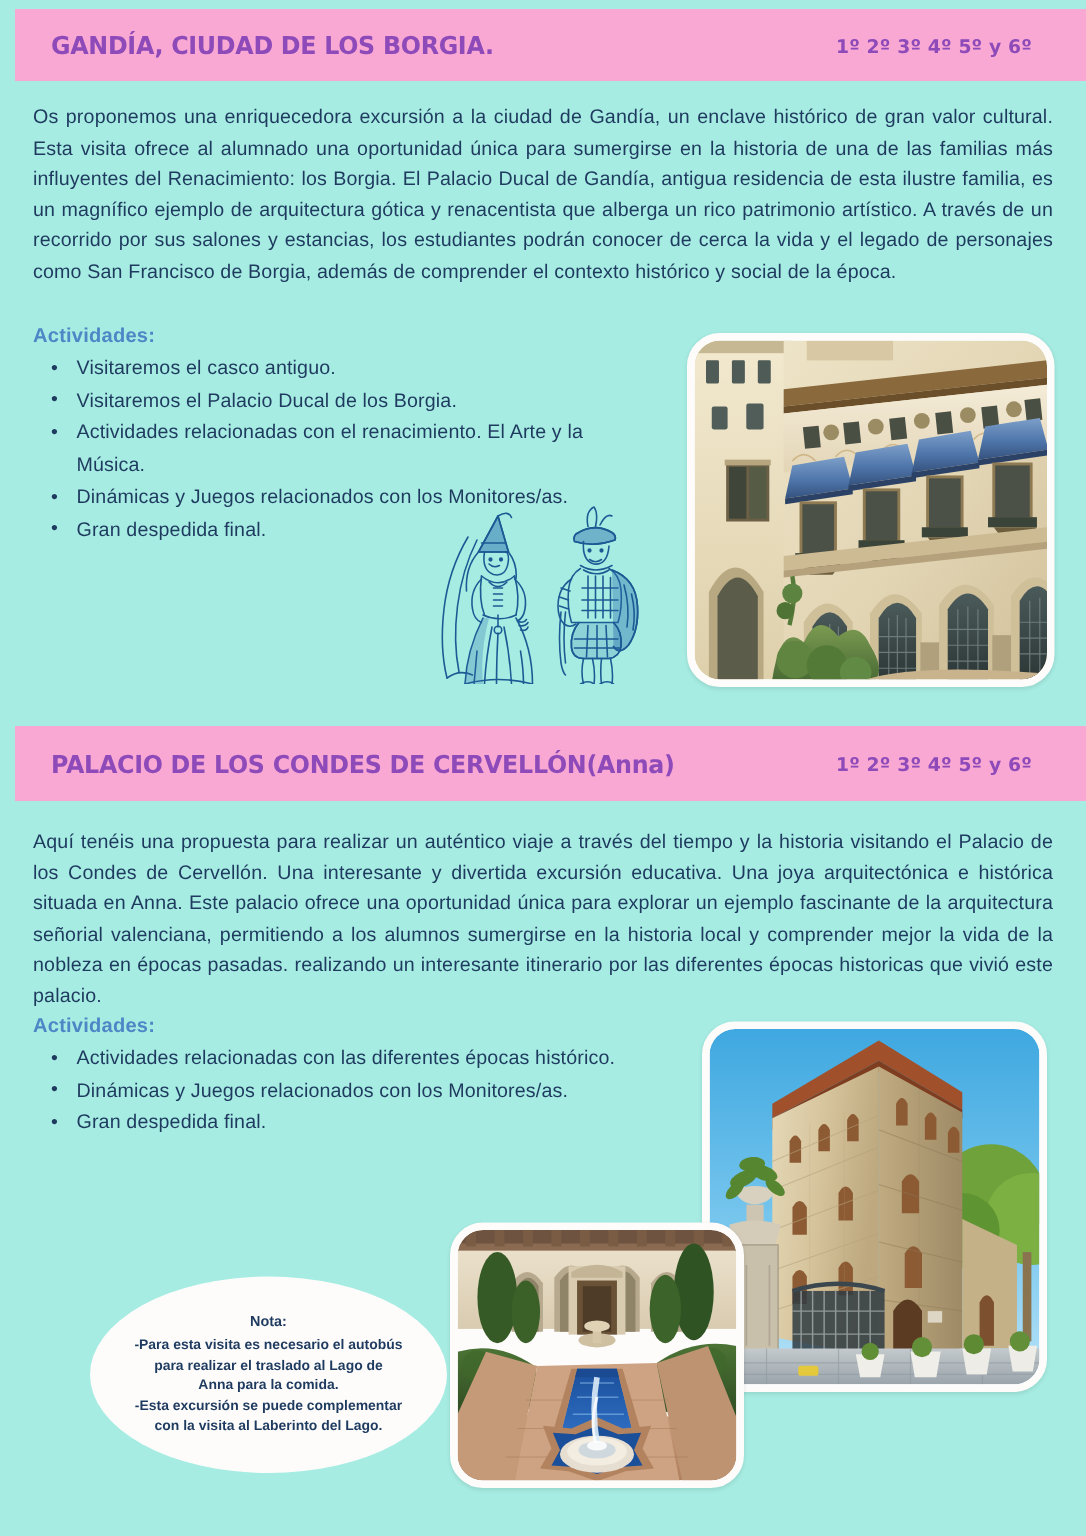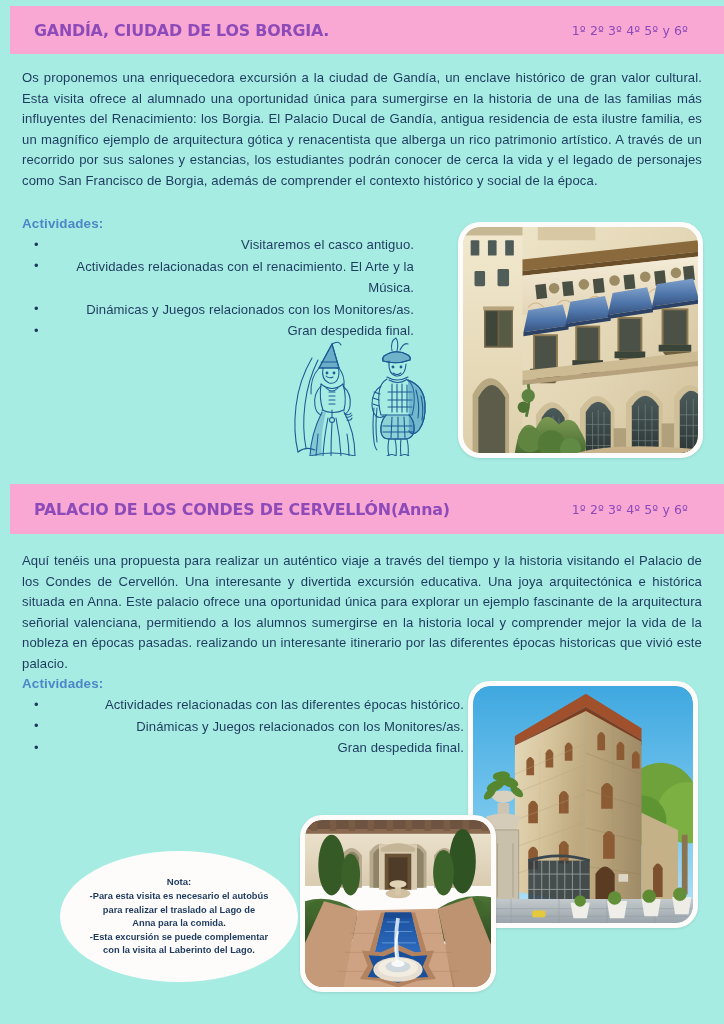--- a/index.html
+++ b/index.html
@@ -49,21 +49,21 @@
     transform: scaleX(0.96);
     transform-origin: left center;
   }
   .section-title .paren {
     text-transform: none;
   }
 
   .grades {
     margin-left: auto;
     font-family: "DejaVu Sans", "Liberation Sans", sans-serif;
-    font-weight: 400;
+    font-weight: 700;
     font-size: 12.5px;
     color: #8d4ab8;
     white-space: nowrap;
     padding-right: 22px;
     letter-spacing: 0.1px;
   }
 
   
   .paragraph {
     position: absolute;
@@ -94,21 +94,20 @@
     font-size: 13.1px;
     line-height: 21.5px;
     letter-spacing: 0.1px;
   }
   #act-list-1 { left: 34px; top: 234px; width: 380px; }
   #act-list-2 { left: 34px; top: 694px; width: 430px; }
 
   ul.activities > li {
     position: relative;
     padding-left: 17px;
-    text-align: right;
   }
   ul.activities > li::before {
     content: "\2022";
     position: absolute;
     left: 0;
     top: -0.5px;
     font-size: 13px;
     color: #1e3a5f;
   }
 
@@ -186,20 +185,21 @@
     <span class="section-title">GANDÍA, CIUDAD DE LOS BORGIA.</span>
     <span class="grades">1º 2º 3º 4º 5º y 6º</span>
   </div>
 
   <p class="paragraph" id="para-1">Os proponemos una enriquecedora excursión a la ciudad de Gandía, un enclave histórico de gran valor cultural. Esta visita ofrece al alumnado una oportunidad única para sumergirse en la historia de una de las familias más influyentes del Renacimiento: los Borgia. El Palacio Ducal de Gandía, antigua residencia de esta ilustre familia, es un magnífico ejemplo de arquitectura gótica y renacentista que alberga un rico patrimonio artístico. A través de un recorrido por sus salones y estancias, los estudiantes podrán conocer de cerca la vida y el legado de personajes como San Francisco de Borgia, además de comprender el contexto histórico y social de la época.</p>
 
   <div class="activities-label" id="act-label-1">Actividades:</div>
 
   <ul class="activities" id="act-list-1">
     <li>Visitaremos el casco antiguo.</li>
+    <li>Visitaremos el Palacio Ducal de los Borgia.</li>
     <li>Actividades relacionadas con el renacimiento. El Arte y la Música.</li>
     <li>Dinámicas y Juegos relacionados con los Monitores/as.</li>
     <li>Gran despedida final.</li>
   </ul>
 
   <div class="photo" id="photo-palacio-ducal">
     <div class="inner">
       <svg class="svg-fill" viewBox="0 0 245 236" preserveAspectRatio="xMidYMid slice">
         <defs>
           <linearGradient id="pdSky" x1="0" y1="0" x2="0" y2="1">

